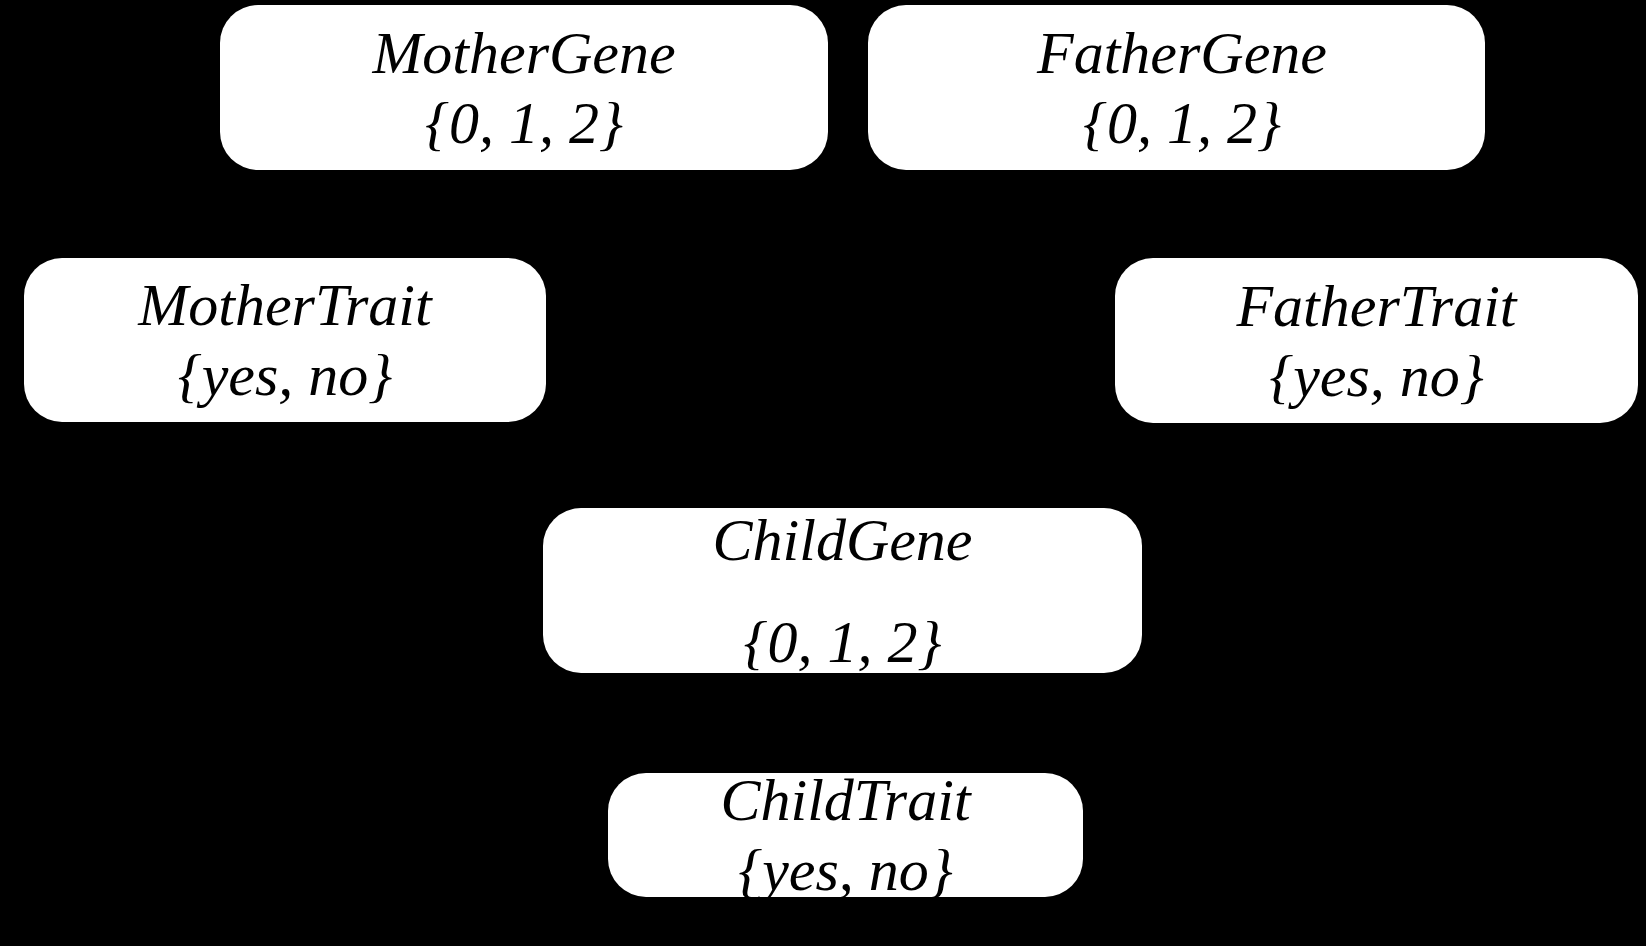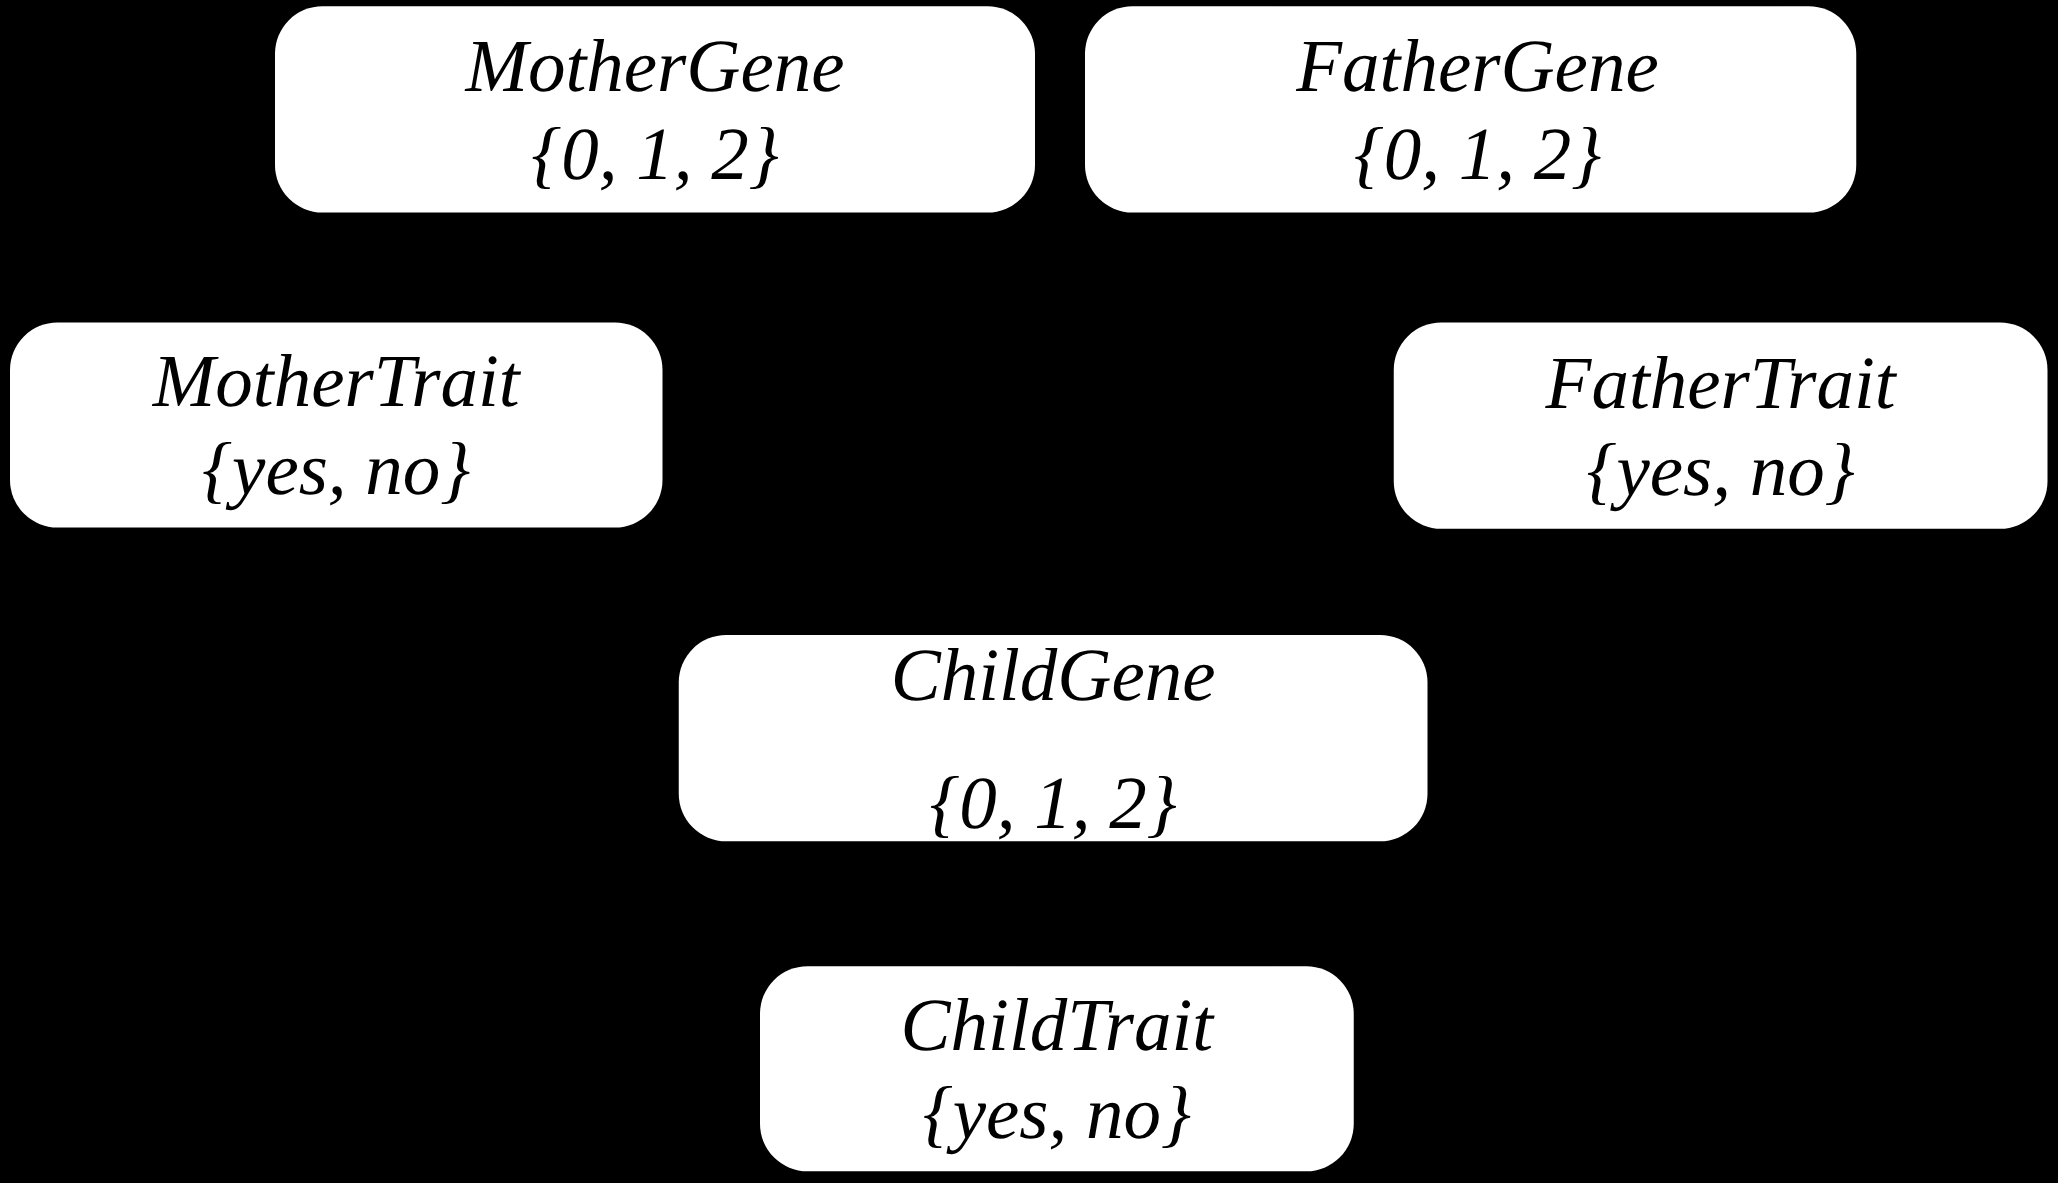--- a/index.html
+++ b/index.html
@@ -30,24 +30,24 @@
     line-height: 70px;
   }
   .node .node-label,
   .node .node-domain {
     display: block;
     white-space: nowrap;
   }
   
   .n-mothergene  { left: 220px;  top: 5px;   width: 608px; height: 165px; }
   .n-fathergene  { left: 868px;  top: 5px;   width: 606px; height: 165px; padding-left: 11px; }
-  .n-mothertrait { left: 8px;    top: 258px; width: 522px; height: 164px; }
+  .n-mothertrait { left: 24px;    top: 258px; width: 522px; height: 164px; }
   .n-fathertrait { left: 1115px; top: 258px; width: 523px; height: 165px; }
   .n-childgene   { left: 543px;  top: 508px; width: 599px; height: 165px; gap: 32px; }
-  .n-childtrait  { left: 608px;  top: 773px; width: 475px; height: 164px; text-align: right; }
+  .n-childtrait  { left: 608px;  top: 773px; width: 475px; height: 124px; text-align: right; }
 </style>
 </head>
 <body>
 
 <div class="canvas">
 
   <div class="node n-mothergene">
     <span class="node-label">MotherGene</span>
     <span class="node-domain">{0, 1, 2}</span>
   </div>

